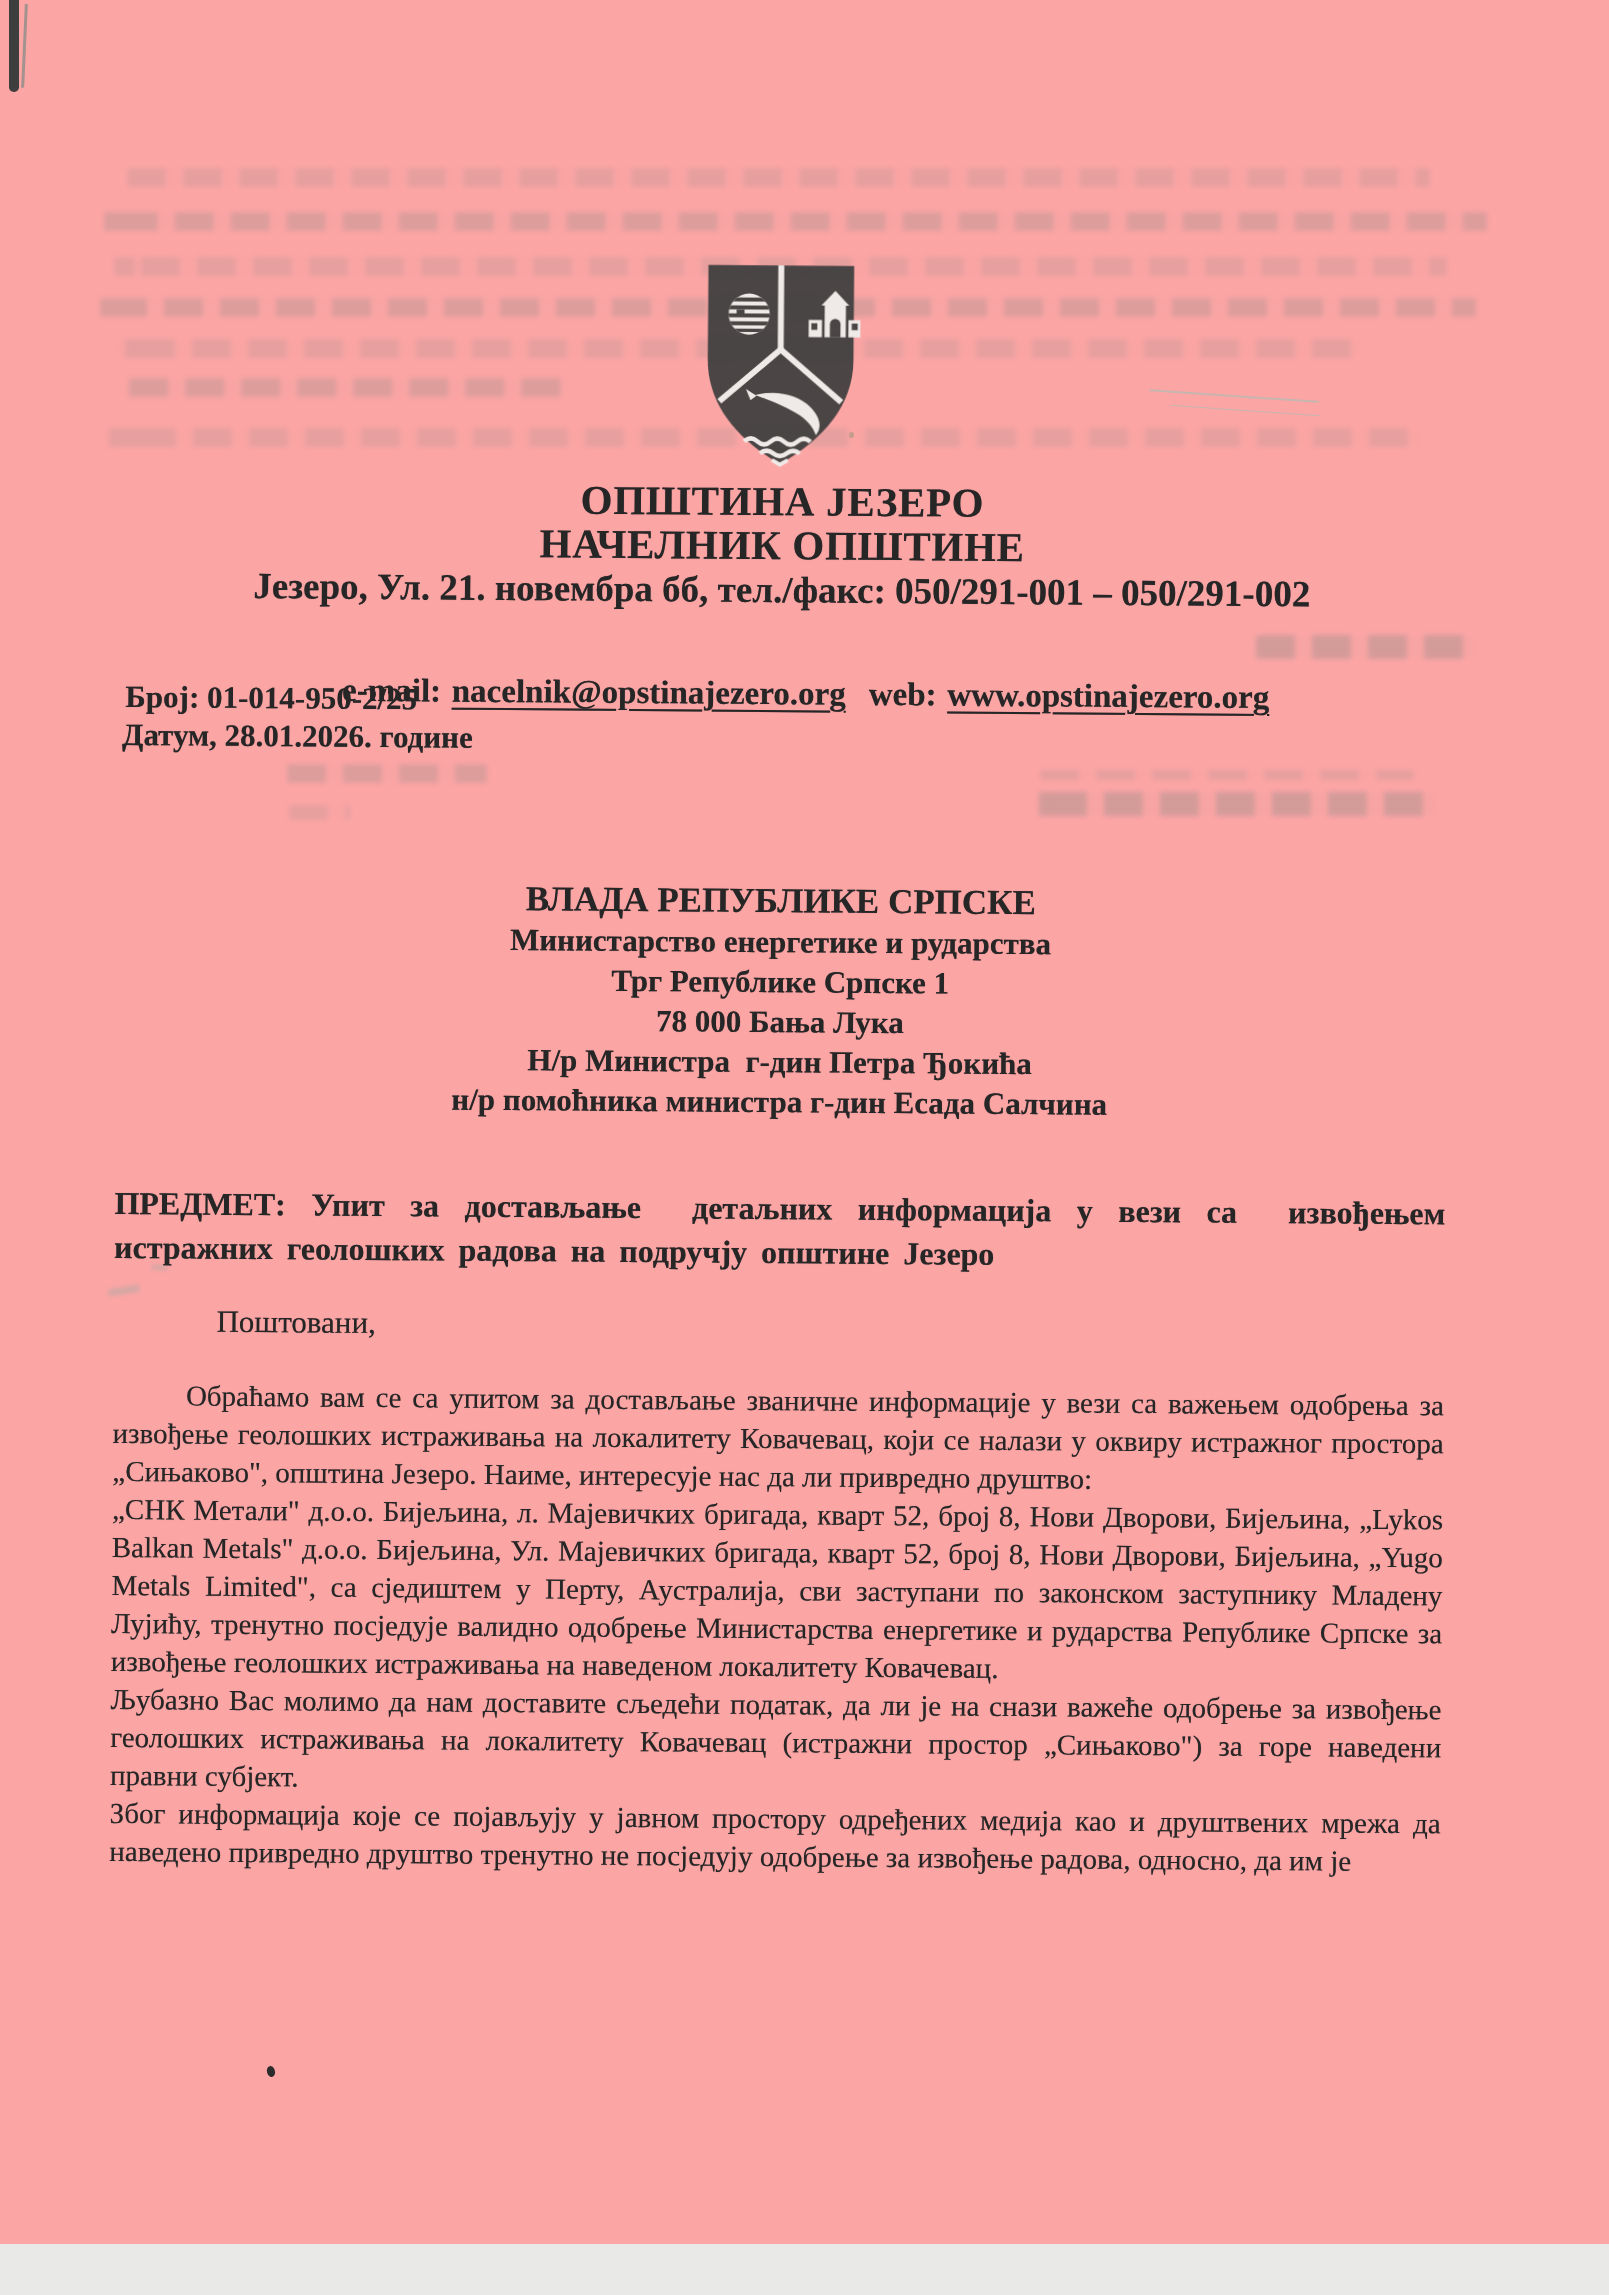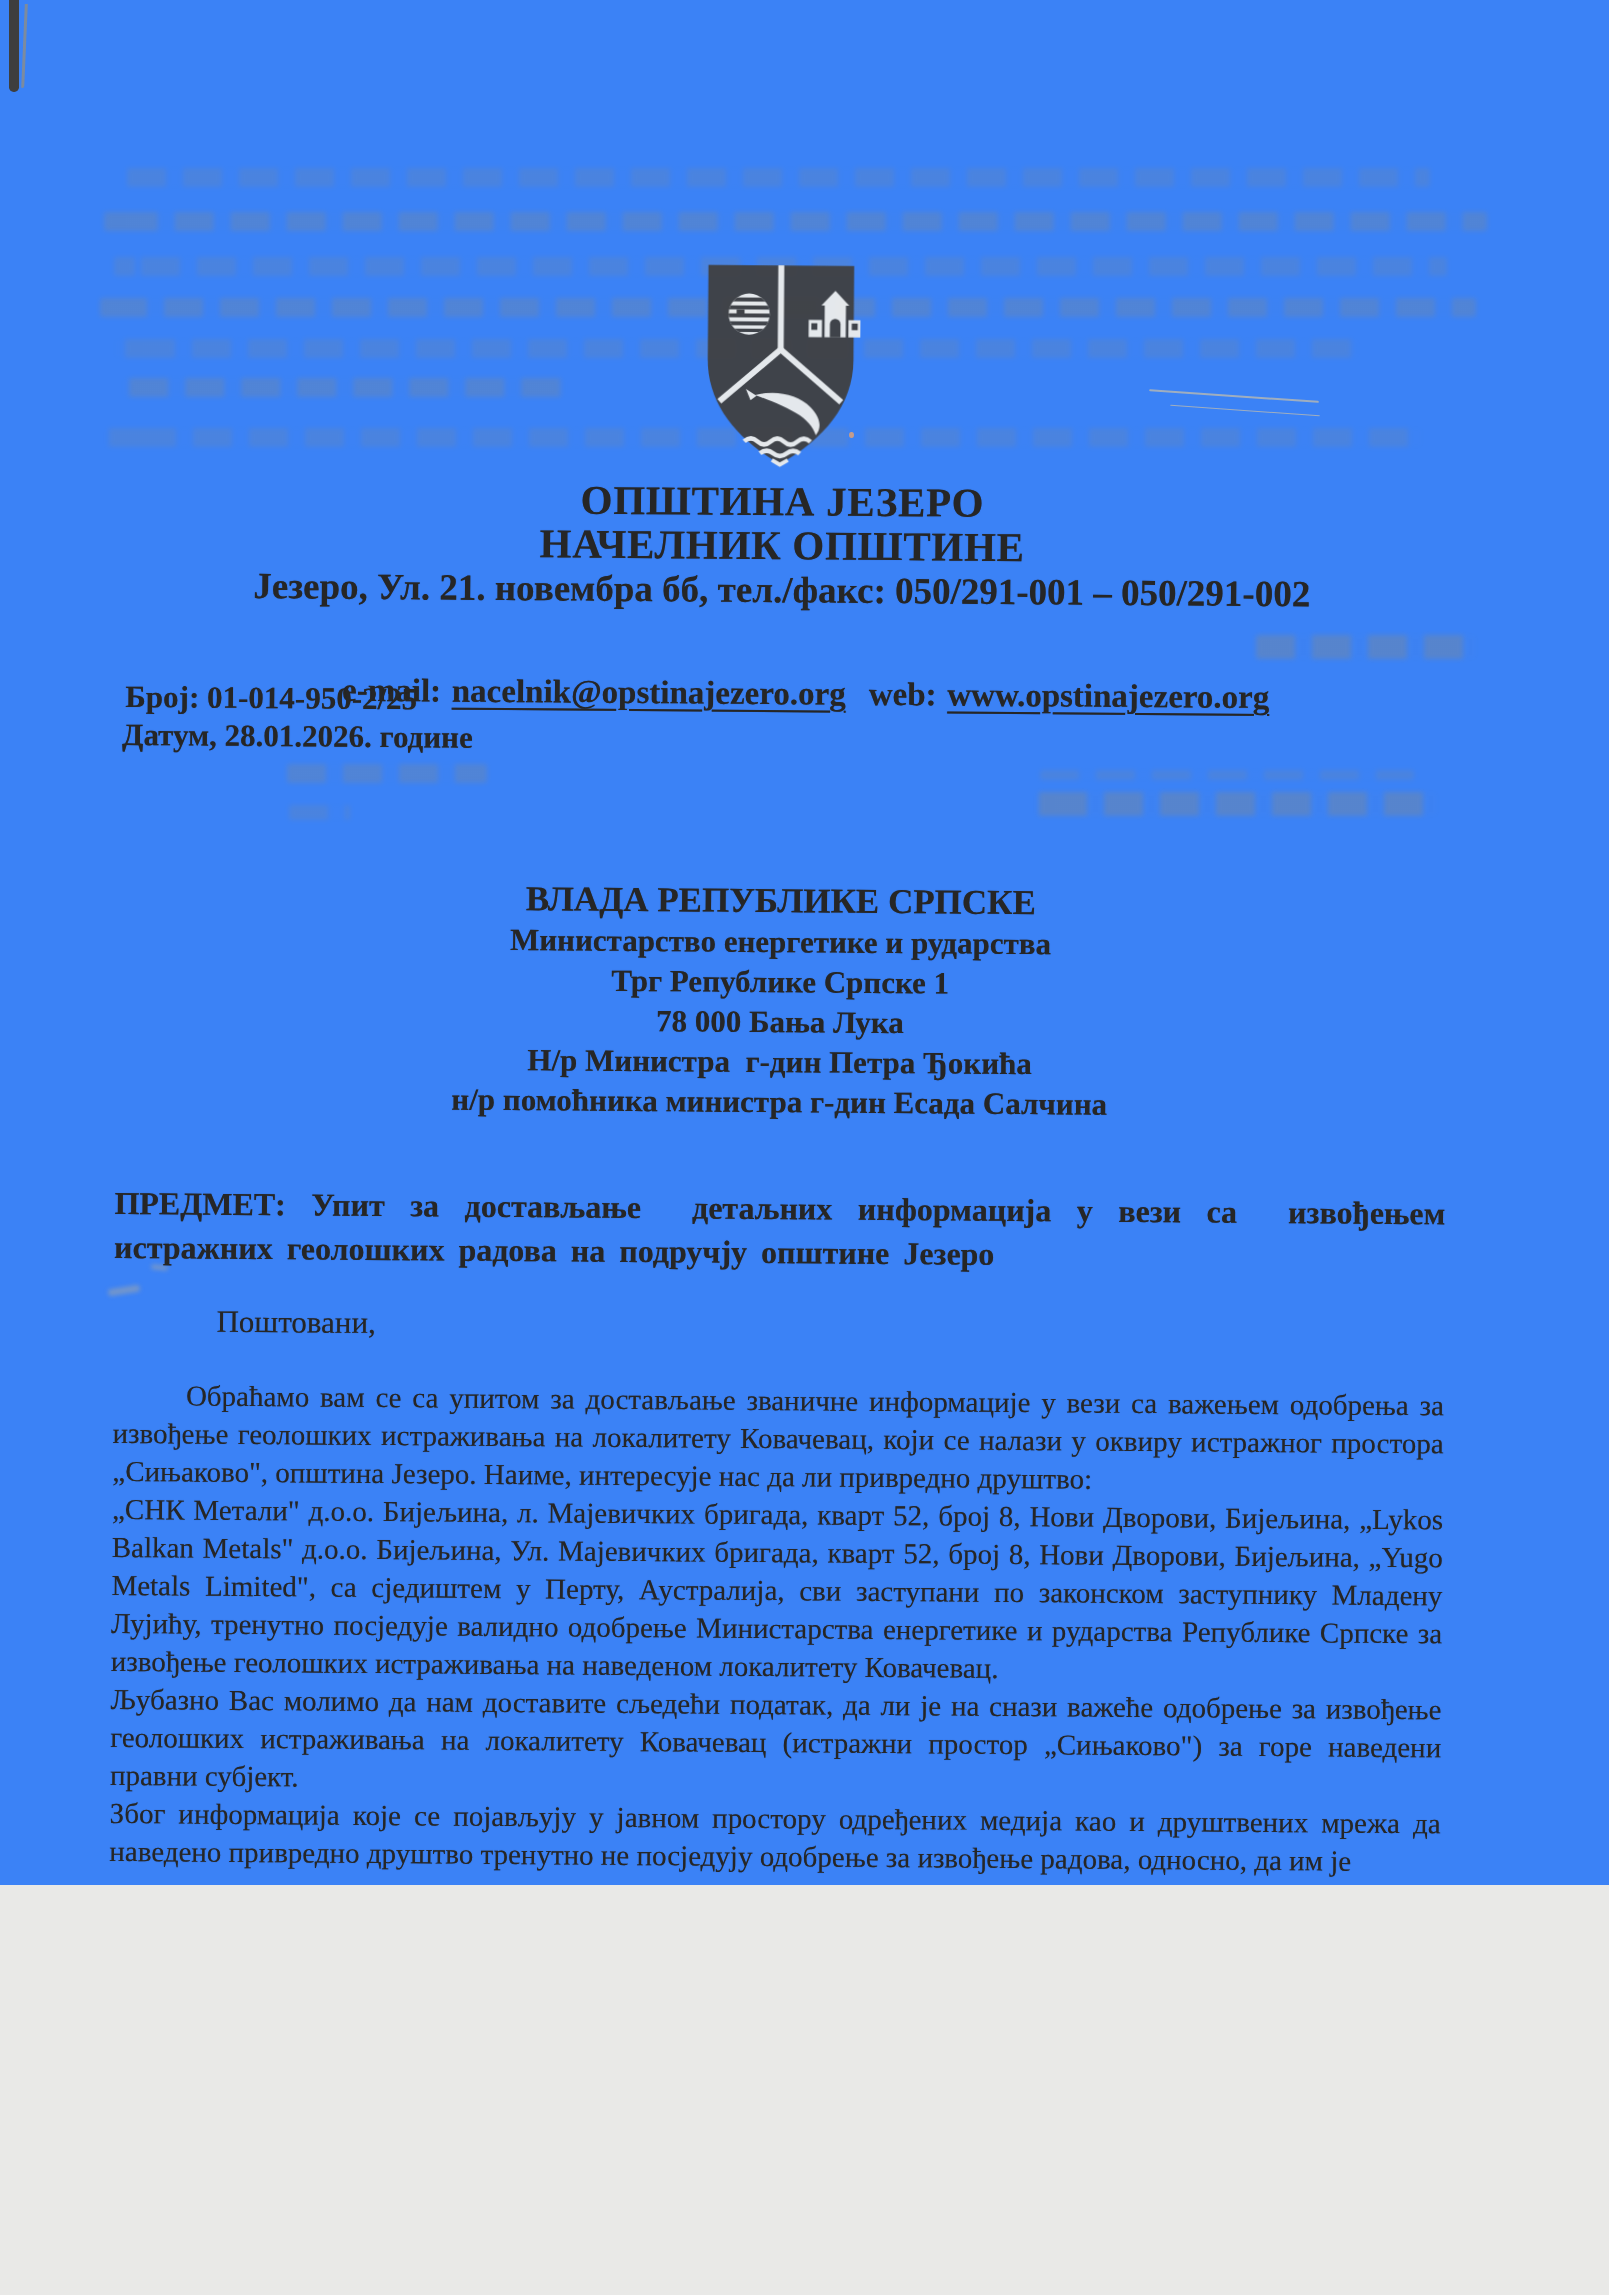--- a/index.html
+++ b/index.html
@@ -1,19 +1,19 @@
 <!DOCTYPE html>
 <html style="font-size:10.7px"><head>
 <meta charset="utf-8">
 <style>
   html,body{margin:0;padding:0;background:#e9e9e7;}
   .page{
     position:relative;
-    width:1609px;height:1885px;
-    background:#3b82f6;
+    width:1609px;height:2244px;
+    background:#fca5a5;
     overflow:hidden;
     font-family:"Liberation Serif","DejaVu Serif",serif;
     color:#262626;
   }
   
   .staple-bar{position:absolute;left:9.4px;top:0;width:10px;height:92px;background:#3e3e3e;border-radius:0 0 4.7px 4.7px;}
   .staple-hook{position:absolute;left:23px;top:4px;width:3.3px;height:84px;background:#8d8d88;border-radius:0 0 4px 2px;transform:rotate(2.5deg);opacity:.8;}
   .speck{position:absolute;background:#2c2c2c;border-radius:50%;}
   .scratch{position:absolute;background:#b9b9b2;height:2px;border-radius:1.3px;transform:rotate(4deg);opacity:.8;}
   .smudge{position:absolute;background:#a9a9a2;opacity:.5;filter:blur(2px);border-radius:2.7px;}

